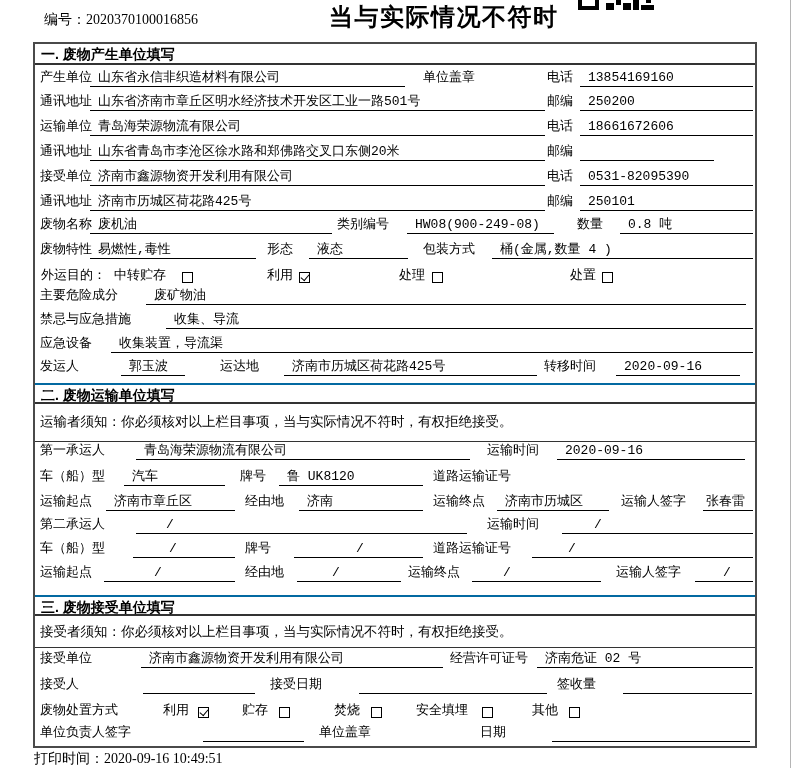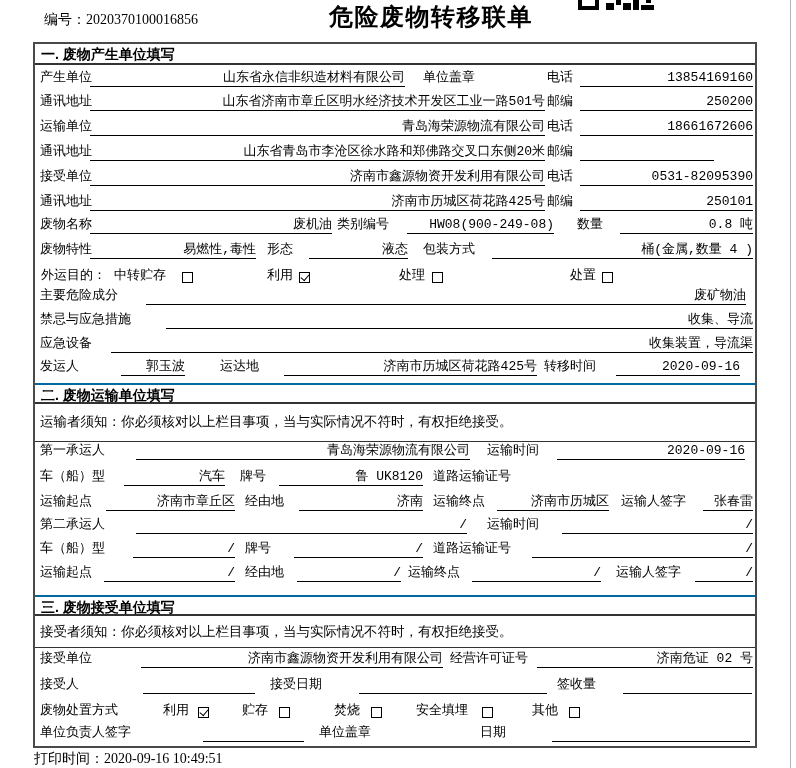--- a/index.html
+++ b/index.html
@@ -17,21 +17,21 @@
   }
   .qr { position: absolute; left: 578px; top: 0; }
   .edge-line { position: absolute; left: 790px; top: 0; width: 1px; height: 768px; background: #b5b5b5; }
   .form { position: absolute; left: 33px; top: 42px; width: 724px; height: 706px; border: 2px solid #4a4a4a; }
   .sec-head {
     position: absolute; left: 0; right: 0; height: 21px; line-height: 20px; padding-left: 6px;
     font-weight: bold; font-size: 14px; font-family: "Liberation Sans", "DejaVu Sans", sans-serif;
     border-bottom: 2px solid #333; white-space: nowrap;
   }
   .sec-head.mid { border-top: 2px solid #0369a1; }
-  .row { position: absolute; left: 0; width: 100%; height: 17px; text-align: right; }
+  .row { position: absolute; left: 0; width: 100%; height: 17px; }
   .lab { position: absolute; bottom: 1px; white-space: nowrap; }
   .ul {
     position: absolute; bottom: 0; height: 17px; line-height: 16px;
     border-bottom: 1px solid #000; padding-left: 8px; white-space: nowrap; font-family: Liberation Mono, monospace;
   }
   .sep { position: absolute; left: 0; right: 0; height: 0; border-top: 1.5px solid #333; }
   .cb { position: absolute; bottom: 2px; width: 11px; height: 11px; border: 1px solid #000; }
   .cb.checked::after {
     content: ""; position: absolute; left: 1px; top: 1px; width: 7px; height: 4px;
     border-left: 1.6px solid #000; border-bottom: 1.6px solid #000; transform: rotate(-50deg);
@@ -39,21 +39,21 @@
   .notice { font-size: 13.5px; padding-left: 40px; }
   .print-time { position: absolute; left: 34px; top: 750px; font-size: 14px; white-space: nowrap; }
 </style>
 </head>
 <body>
 
 <div class="page">
 
   <div class="serial"><span>编号：</span><b>2020370100016856</b></div>
 
-  <h1 class="doc-title">危险废物转移联单</h1>
+  <h1 class="doc-title">当与实际情况不符时</h1>
 
   <svg class="qr" width="76" height="10" viewBox="0 0 76 10">
     <g fill="#000">
       <rect x="0" y="0" width="4" height="10"></rect>
         <rect x="17" y="0" width="4" height="10"></rect>
       <rect x="0" y="6" width="21" height="4"></rect>
         <rect x="28" y="3" width="8" height="7"></rect>
       <rect x="38" y="0" width="5" height="5"></rect>
         <rect x="45" y="3" width="8" height="7"></rect>
       <rect x="55" y="0" width="6" height="10"></rect>

